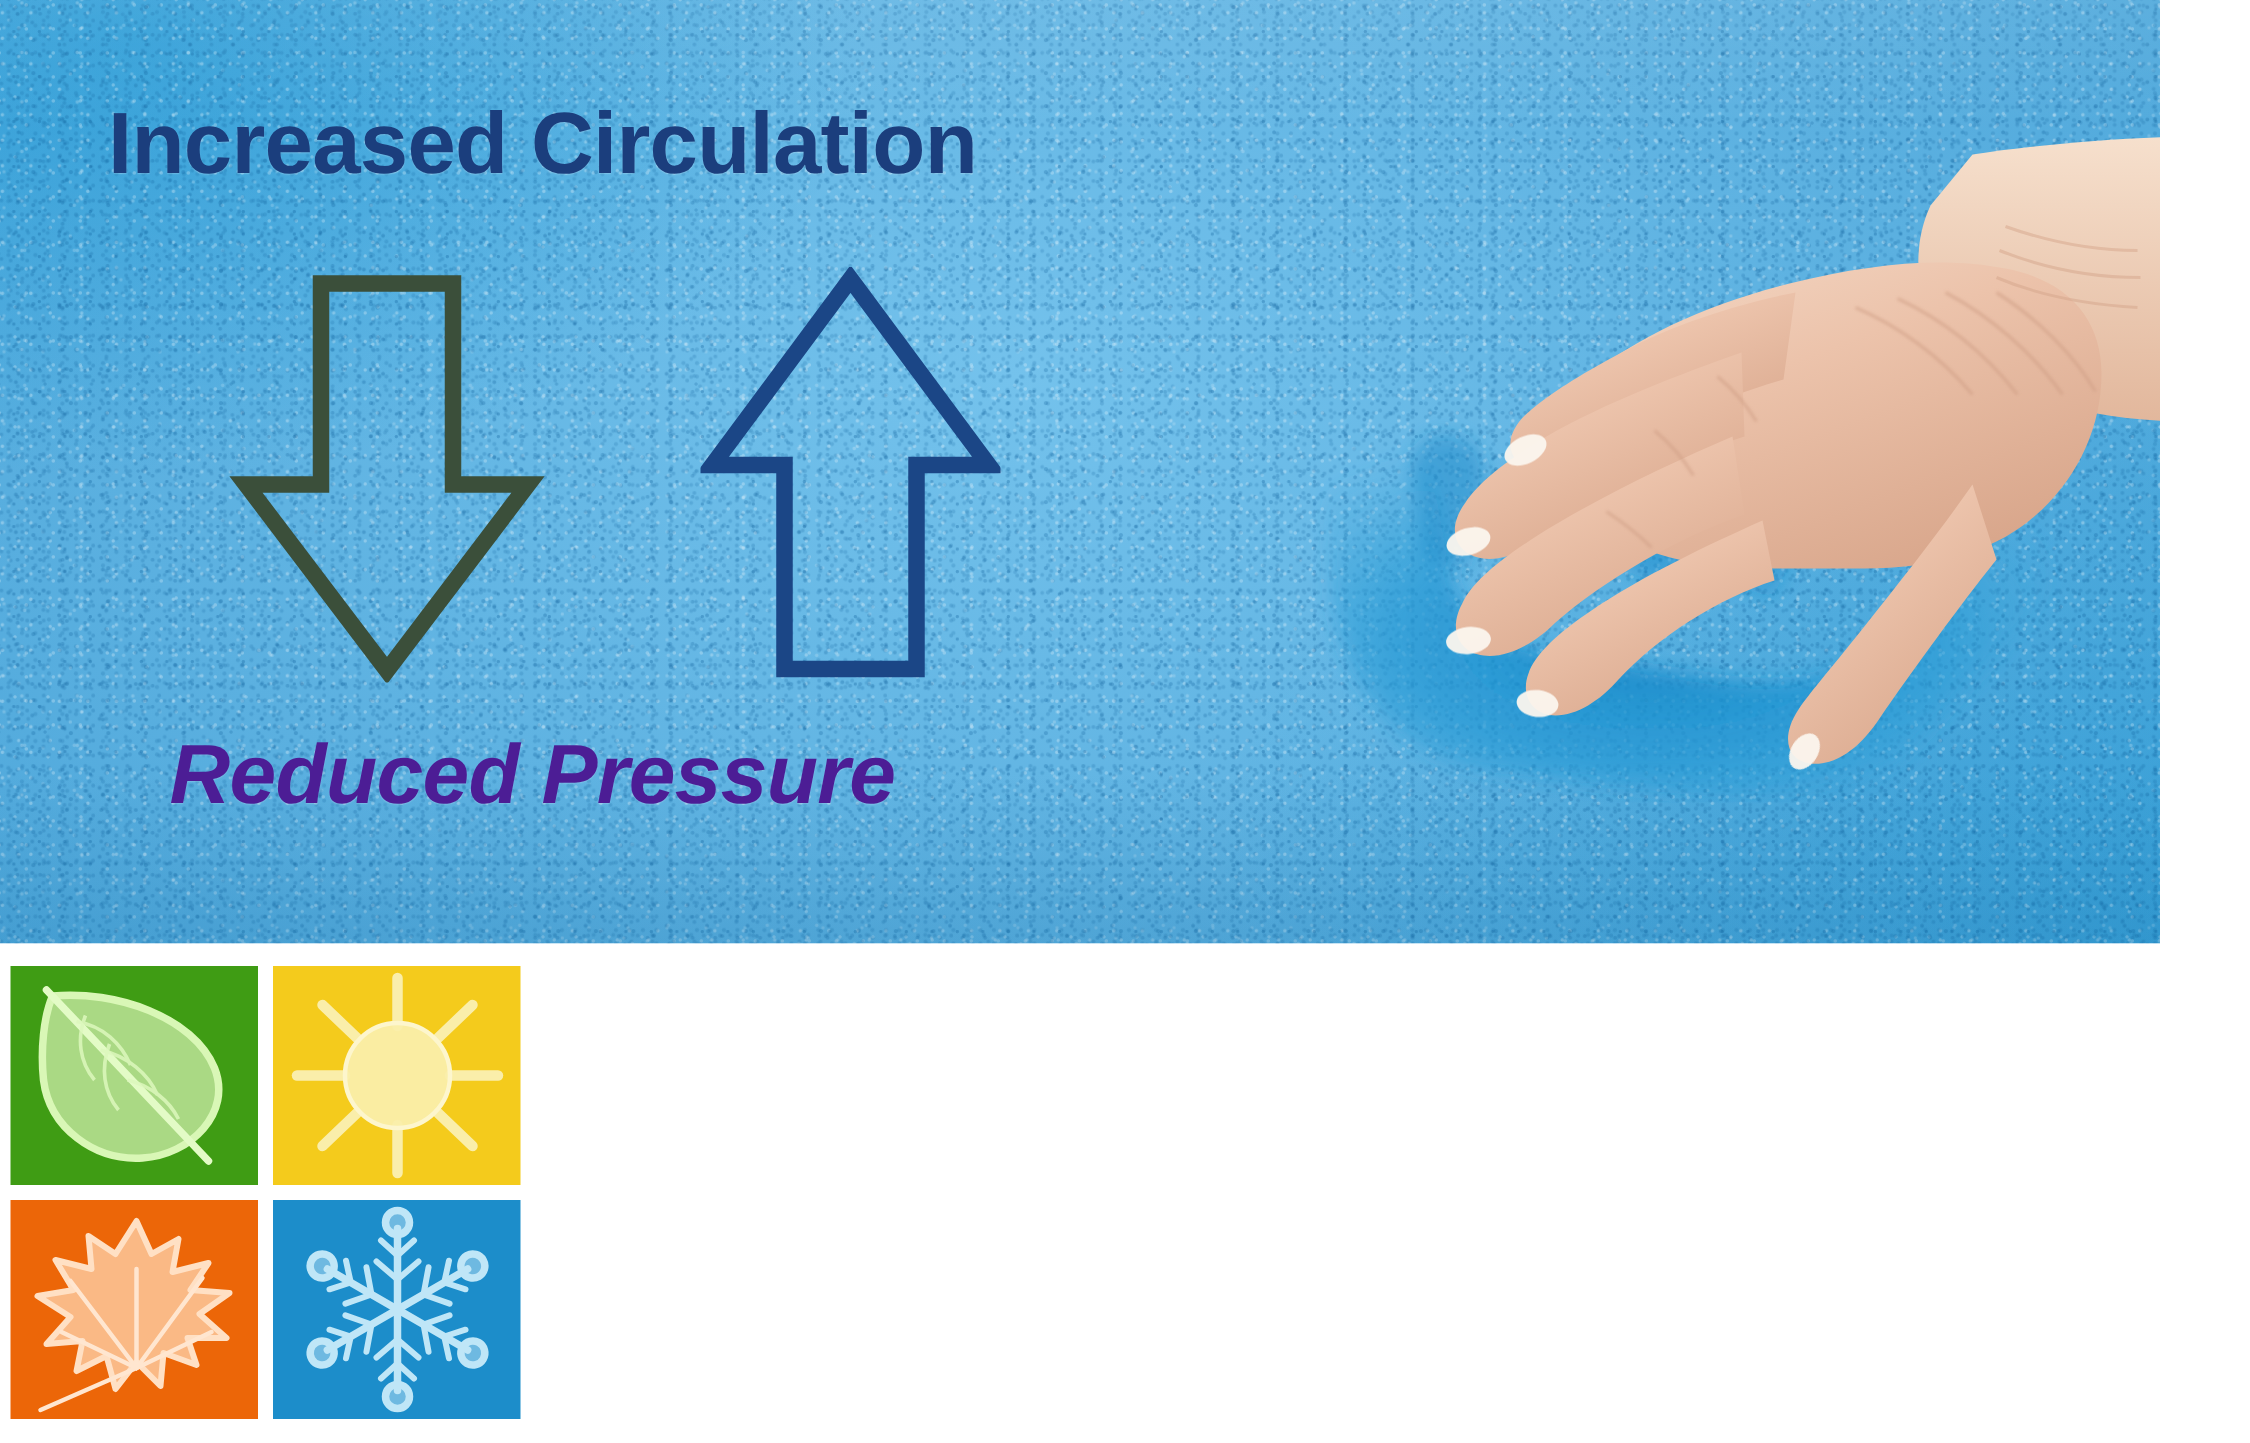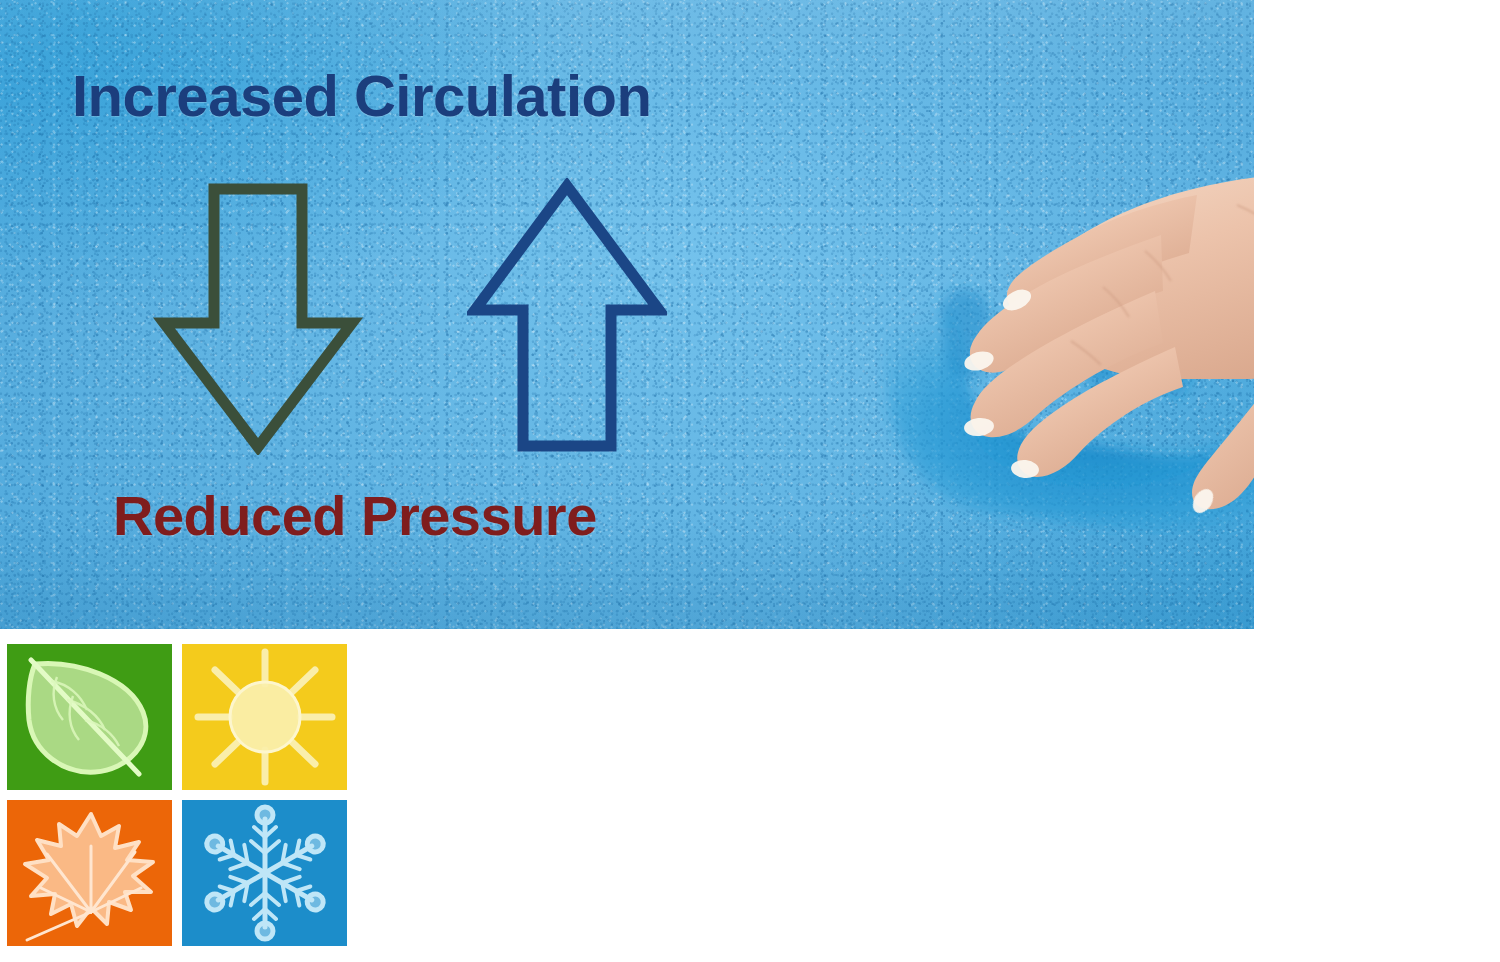--- a/index.html
+++ b/index.html
@@ -9,21 +9,21 @@
   }
   body {
     width: 1500px;
     height: 962px;
     font-family: "Liberation Sans", sans-serif;
     overflow: hidden;
   }
 
   #product-infographic {
     position: relative;
-    width: 1254px;
+    width: 1440px;
     height: 962px;
     background: #ffffff;
     overflow: hidden;
   }
 
   
   #foam-photo-panel {
     position: absolute;
     left: 0;
     top: 0;
@@ -89,23 +89,24 @@
     white-space: nowrap;
     text-shadow: 0 1px 1px rgba(255,255,255,0.22);
   }
   #reduced-pressure-label {
     position: absolute;
     left: 113px;
     top: 483px;
     font-size: 56px;
     font-weight: bold;
     letter-spacing: -0.5px;
-    color: #7f1d1d;
+    color: #4c1d95;
     white-space: nowrap;
     text-shadow: 0 1px 1px rgba(255,255,255,0.20);
+    font-style: italic;
   }
 
   
   #arrow-down-reduced-pressure {
     position: absolute;
     left: 152px;
     top: 183px;
     width: 212px;
     height: 272px;
   }

